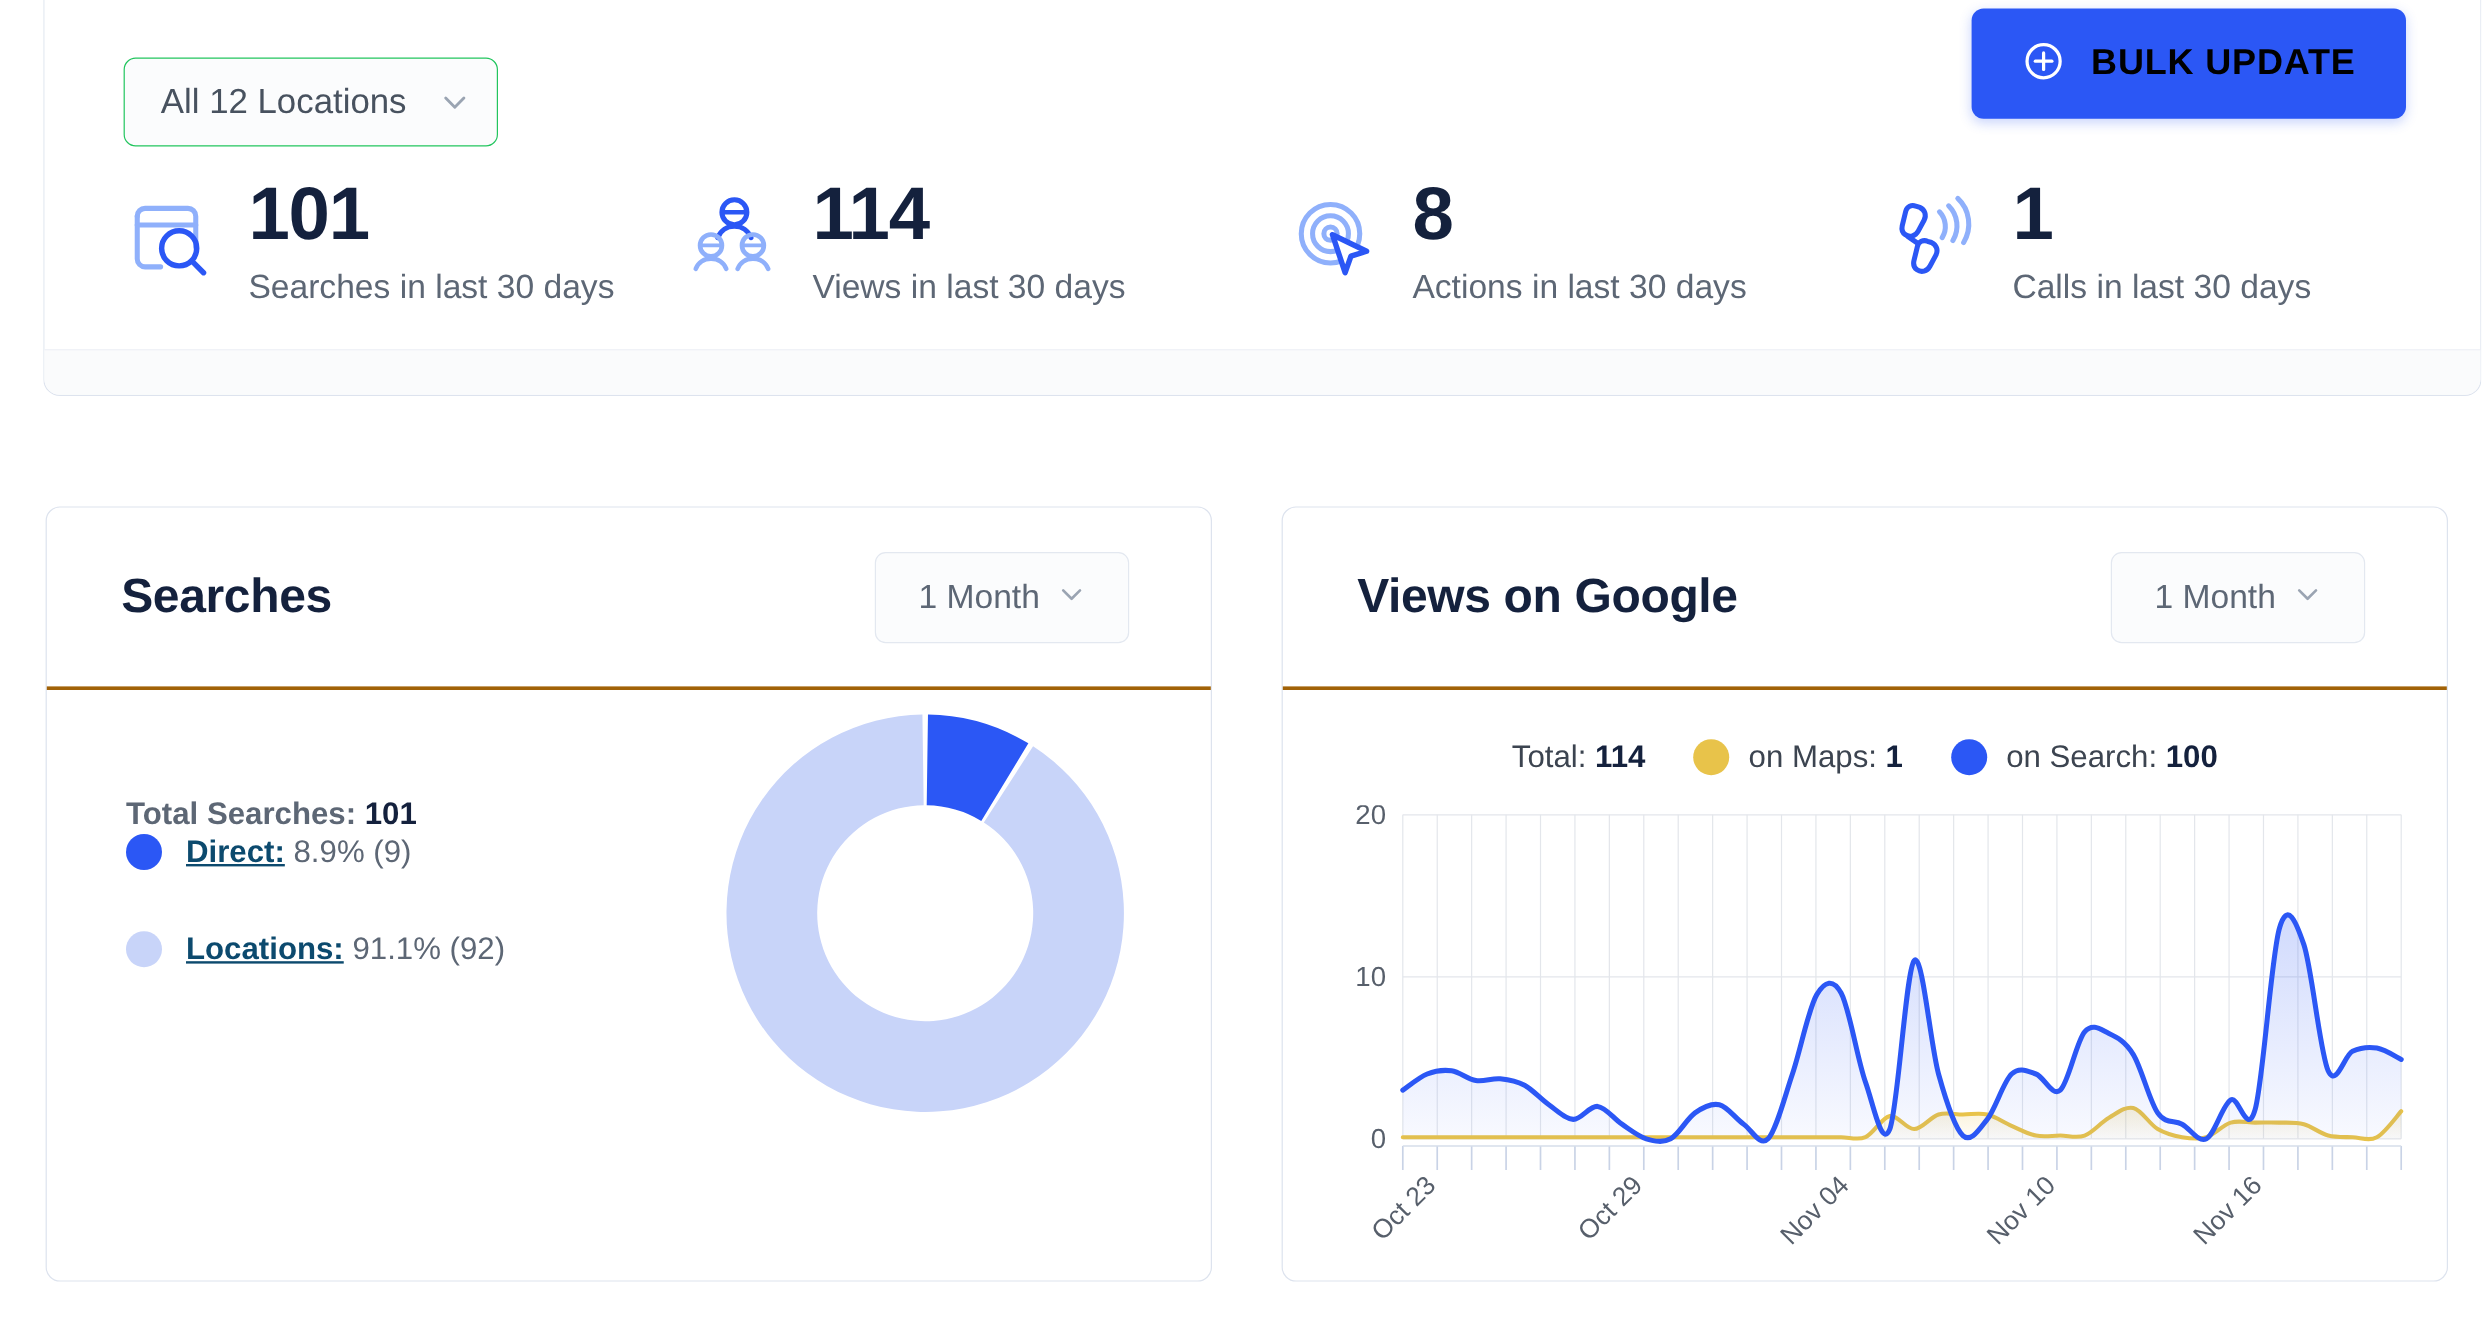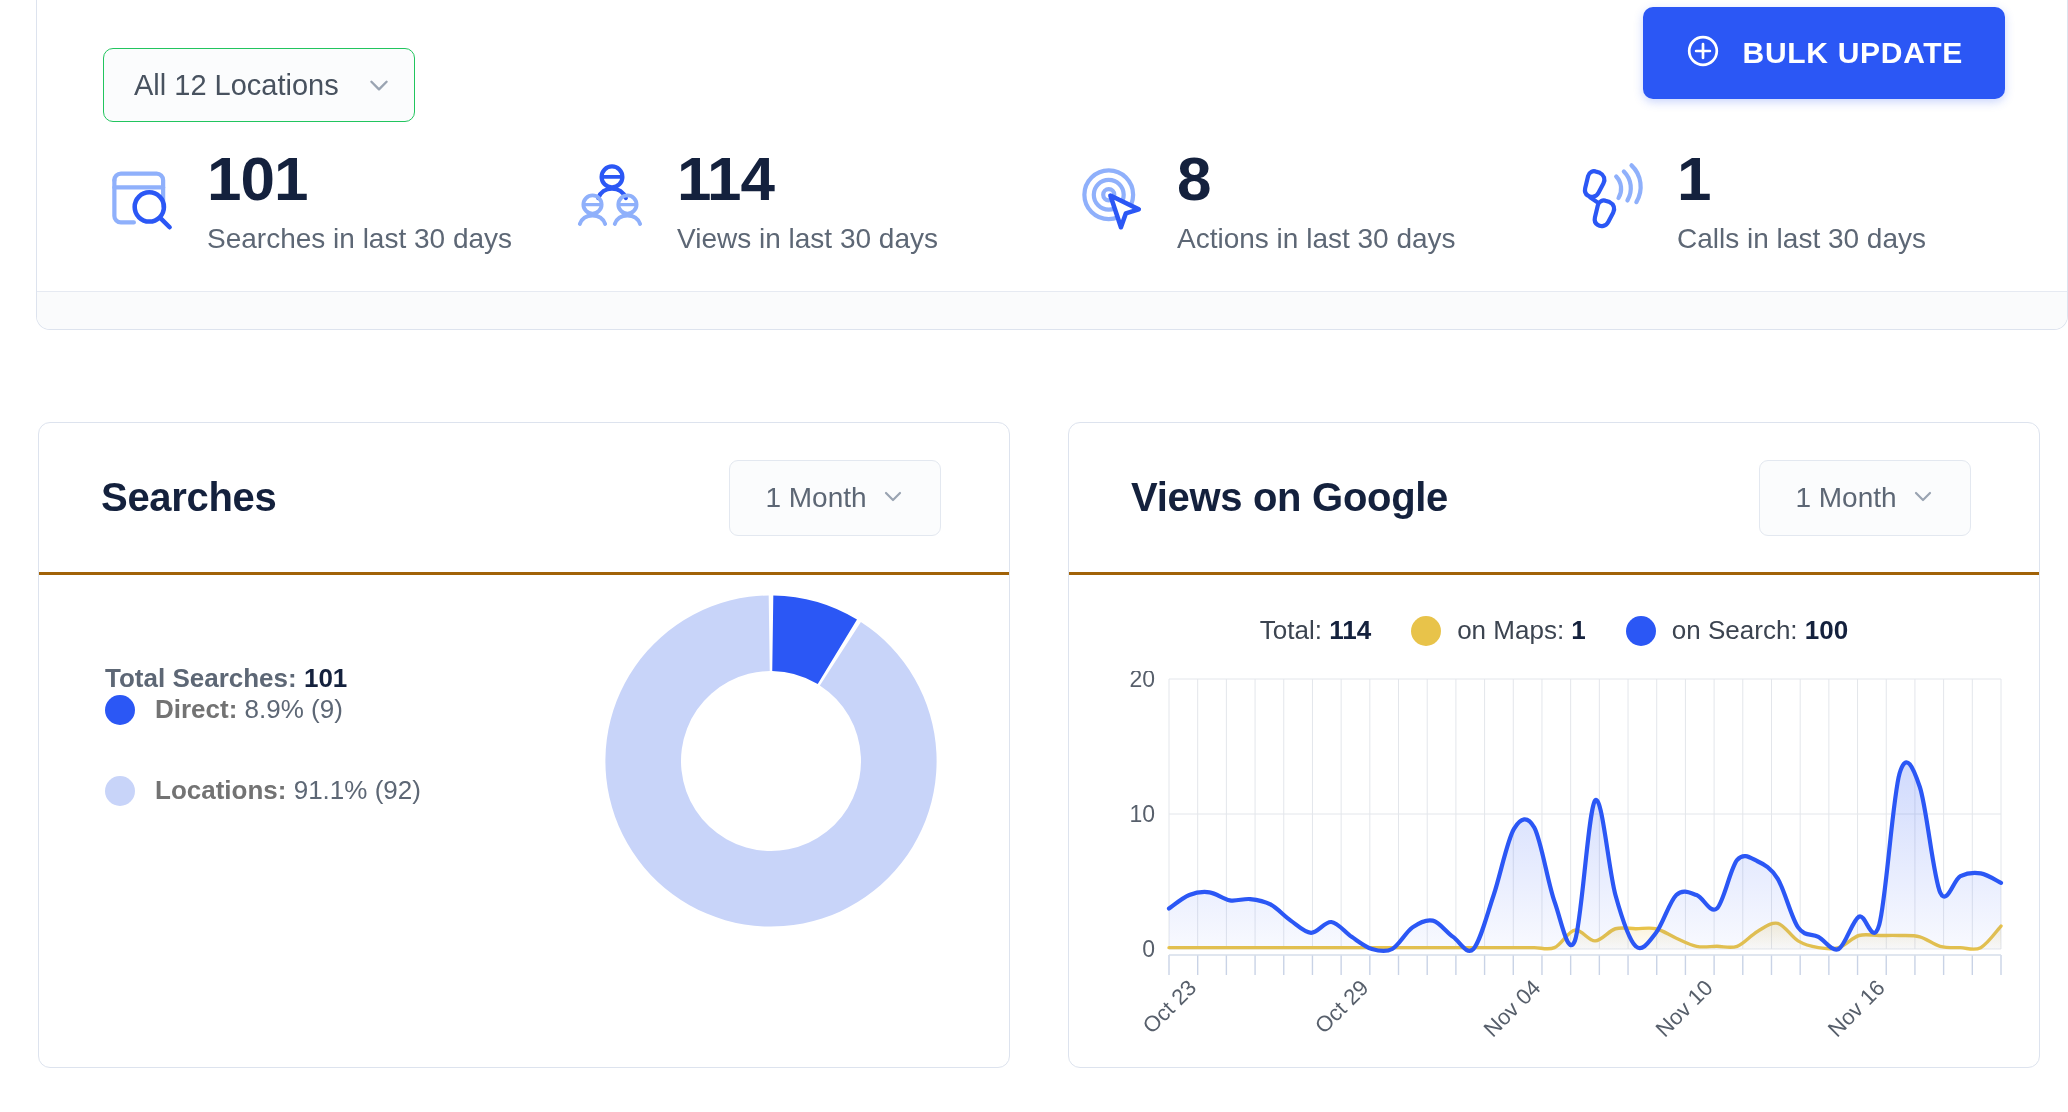--- a/index.html
+++ b/index.html
@@ -39,21 +39,21 @@
 
   .bulk-btn {
     position: absolute; right: 62px; top: 37px;
     height: 92px; padding: 0 42px;
     background: #2b57f5; border-radius: 10px;
     display: flex; align-items: center; gap: 22px;
     cursor: pointer;
     box-shadow: 0 3px 10px rgba(43,87,245,.25);
   }
   .bulk-btn .txt {
-    color: #ffffff; font-size: 30px; font-weight: bold; letter-spacing: .7px;
+    color: #000000; font-size: 30px; font-weight: bold; letter-spacing: .7px;
   }
 
   
   .kpis { position: absolute; left: 66px; top: 180px; width: 1940px; height: 130px; display: flex; }
   .kpi { display: flex; align-items: flex-start; gap: 26px; }
   .kpi:nth-child(1) { width: 470px; }
   .kpi:nth-child(2) { width: 500px; }
   .kpi:nth-child(3) { width: 500px; }
   .kpi:nth-child(4) { width: 470px; }
   .kpi-icon { width: 78px; height: 84px; flex: none; margin-top: 6px; }
@@ -83,21 +83,21 @@
   .range-select .lbl { font-size: 28px; color: #5d6775; }
 
   
   .donut-body { position: relative; height: 492px; }
   .donut-legend { position: absolute; left: 66px; top: 88px; }
   .legend-total { font-size: 26px; color: #5d6775; font-weight: bold; }
   .legend-total b { color: #14213d; }
   .legend-row { display: flex; align-items: center; gap: 20px; margin-bottom: 50px; }
   .dot { width: 30px; height: 30px; border-radius: 50%; flex: none; }
   .legend-txt { font-size: 26px; color: #5d6775; }
-  .legend-txt b { color: #737373; }
+  .legend-txt b { color: #0c4a6e; text-decoration: underline; }
   .donut-wrap { position: absolute; right: 58px; top: 6px; width: 360px; height: 360px; }
 
   
   .line-body { position: relative; height: 492px; }
   .line-legend {
     position: absolute; top: 40px; left: 0; right: 0;
     display: flex; align-items: center; justify-content: center; gap: 40px;
   }
   .ll-item { display: flex; align-items: center; gap: 16px; }
   .ll-txt { font-size: 26px; color: #3c4450; }

